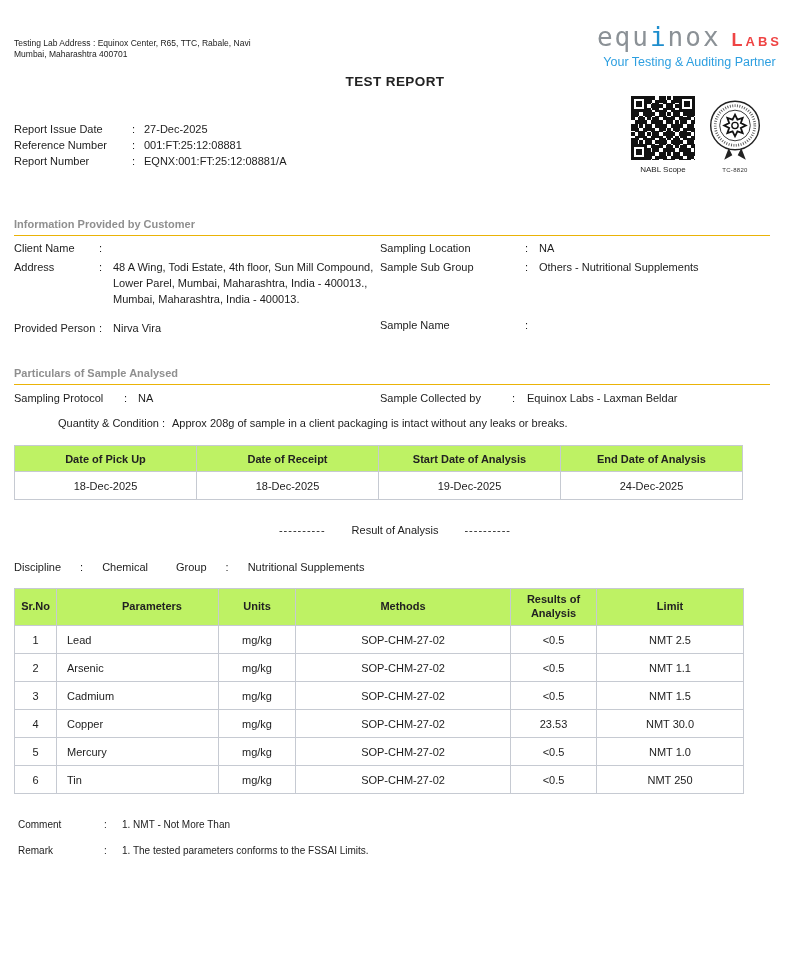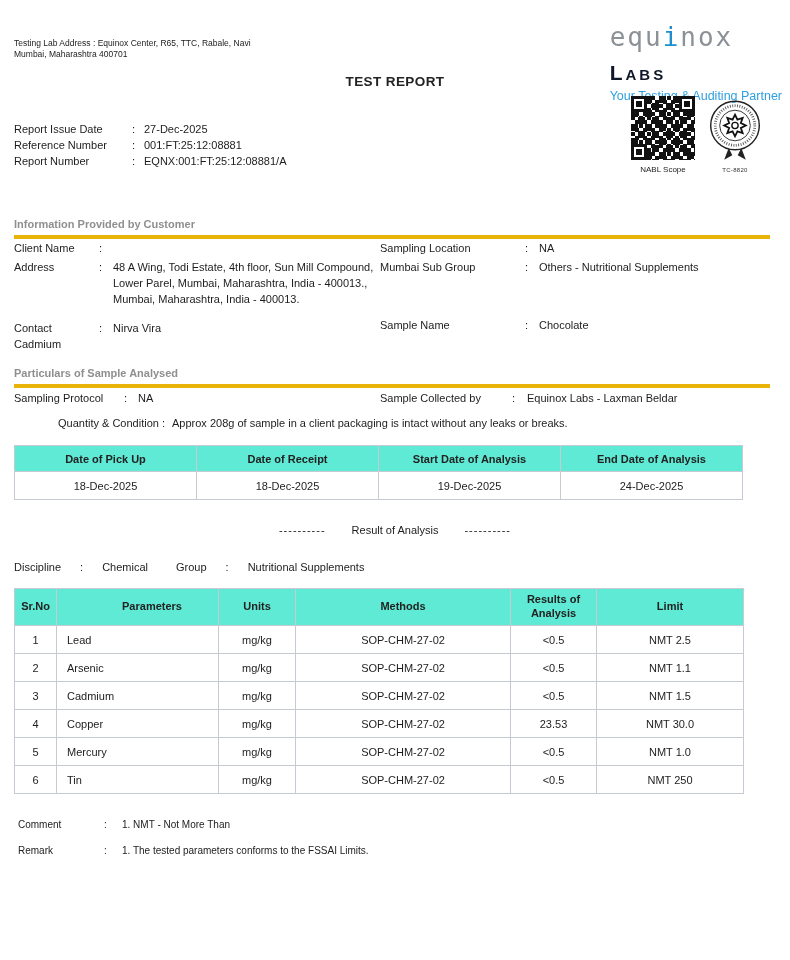--- a/index.html
+++ b/index.html
@@ -7,24 +7,24 @@
   .page {
     position:relative; width:790px; height:960px; background:#fff;
     font-family:"Liberation Sans", sans-serif; color:#1d1d1d; overflow:hidden;
   }
 
   
   .lab-address { position:absolute; left:14px; top:38px; width:242px; font-size:8.5px; line-height:1.35; color:#222; }
   .report-title { position:absolute; left:0; top:74px; width:790px; text-align:center; font-size:13.5px; font-weight:bold; letter-spacing:.4px; color:#222; }
 
   .logo { position:absolute; top:24px; right:8px; text-align:center; }
-  .logo-row { display:flex; align-items:baseline; justify-content:center; gap:11px;flex-direction:column; }
+  .logo-row { display:flex; align-items:baseline; justify-content:center; gap:11px; }
   .logo-word { font-family:"DejaVu Sans Mono", monospace; font-size:26px; letter-spacing:2px; color:#8b9196; line-height:1; }
   .logo-i { color:#1f8ecd; }
-  .logo-labs { font-size:21px; font-weight:bold; letter-spacing:3px; color:#0f172a; font-variant:small-caps; }
+  .logo-labs { font-size:18px; font-weight:bold; letter-spacing:3px; color:#ef4444; font-variant:small-caps; }
   .logo-tagline { margin-top:4px; font-size:12.5px; color:#2d9fe0; }
 
   .qr-wrap { position:absolute; left:629px; top:96px; width:68px; text-align:center; }
   .qr {
     position:relative; width:64px; height:64px; margin:0 auto; background-color:#fff;
     background-image:
       repeating-conic-gradient(#111 0 25%, transparent 0 50%),
       repeating-conic-gradient(transparent 0 25%, #111 0 50%);
     background-size:8px 8px, 14px 14px;
   }
@@ -37,21 +37,21 @@
   .badge-label { margin-top:1px; font-size:6px; color:#333; letter-spacing:.3px; }
 
   .meta-block { position:absolute; left:14px; top:121px; font-size:11px; line-height:16px; }
   .meta-row { display:flex; }
   .meta-label { flex:0 0 118px; }
   .meta-colon { flex:0 0 12px; }
 
   
   .section-heading {
     position:absolute; left:14px; width:756px; font-size:11px; font-weight:bold;
-    color:#8f8f8f; border-bottom:4px solid #eab308; padding-bottom:5px;
+    color:#8f8f8f; border-bottom:1px solid #eab308; padding-bottom:5px;
   }
   .sh-customer { top:218px; }
   .sh-particulars { top:367px; }
 
   .info-col { position:absolute; font-size:11px; }
   .info-left { left:14px; top:241px; width:362px; }
   .info-right { left:380px; top:241px; width:396px; }
   .info-row { display:flex; line-height:1.45; margin-bottom:3px; }
   .info-left .info-label { flex:0 0 85px; }
   .info-right .info-label { flex:0 0 145px; }
@@ -67,21 +67,21 @@
   .pp-right { display:flex; }
   .pp-right .pp-label { width:132px; }
   .pp-right .pp-colon { width:15px; }
   .quantity-row { position:absolute; left:14px; top:417px; width:756px; display:flex; font-size:11px;margin-left:44px; }
   .quantity-row .pp-label { width:104px; }
   .quantity-row .pp-colon { width:10px; }
 
   
   table { border-collapse:collapse; table-layout:fixed; }
   th, td { border:1px solid #c6cad2; font-size:11px; text-align:center; vertical-align:middle; }
-  th { background:#5eead4; font-weight:bold; color:#222; }
+  th { background:#bef264; font-weight:bold; color:#222; }
 
   .dates-table { position:absolute; left:14px; top:445px; width:729px; }
   .dates-table th { height:26px; }
   .dates-table td { height:28px; }
 
   .result-divider { position:absolute; left:0; top:524px; width:790px; text-align:center; font-size:11px; color:#222; }
   .result-divider span { margin:0 6px; letter-spacing:1px; }
   .result-divider .rd-label { letter-spacing:0; margin:0 20px; }
 
   .discipline-line { position:absolute; left:14px; top:561px; display:flex; gap:28px; font-size:11px; }
@@ -167,41 +167,40 @@
     <div class="info-row">
       <span class="info-label">Client Name</span>
       <span class="info-colon">:</span>
     </div>
     <div class="info-row">
       <span class="info-label">Address</span>
       <span class="info-colon">:</span>
       <span class="info-value">48 A Wing, Todi Estate, 4th floor, Sun Mill Compound, Lower Parel, Mumbai, Maharashtra, India - 400013., Mumbai, Maharashtra, India - 400013.</span>
     </div>
     <div class="info-row row-contact">
-      <span class="info-label">Contact Cadmium</span>
+      <span class="info-label">Provided Person</span>
       <span class="info-colon">:</span>
       <span class="info-value">Nirva Vira</span>
     </div>
   </div>
 
   <div class="info-col info-right">
     <div class="info-row">
       <span class="info-label">Sampling Location</span>
       <span class="info-colon">:</span>
       <span class="info-value">NA</span>
     </div>
     <div class="info-row">
-      <span class="info-label">Mumbai Sub Group</span>
+      <span class="info-label">Sample Sub Group</span>
       <span class="info-colon">:</span>
       <span class="info-value">Others - Nutritional Supplements</span>
     </div>
     <div class="info-row row-sample-name">
       <span class="info-label">Sample Name</span>
       <span class="info-colon">:</span>
-      <span class="info-value">Chocolate</span>
     </div>
   </div>
 
   <div class="section-heading sh-particulars">Particulars of Sample Analysed</div>
 
   <div class="particulars-row">
     <div class="pp-left">
       <span class="pp-label">Sampling Protocol</span>
       <span class="pp-colon">:</span>
       <span>NA</span>

